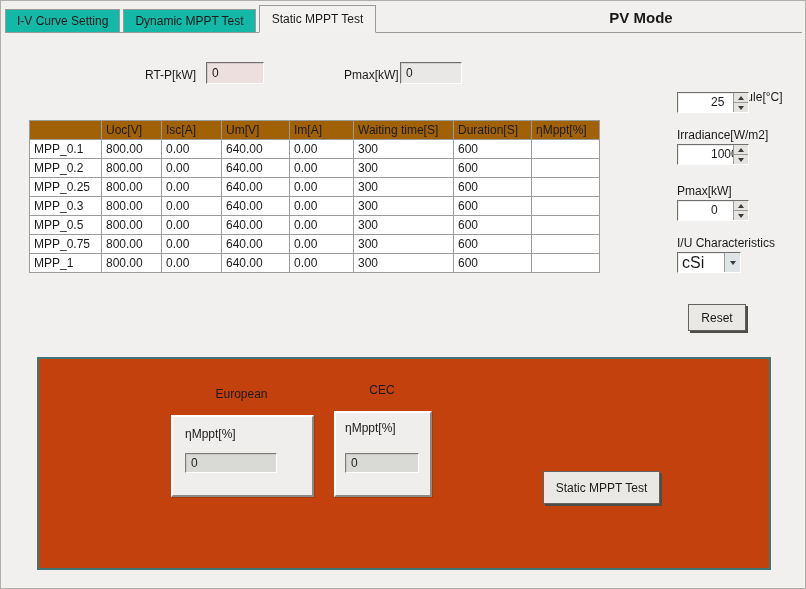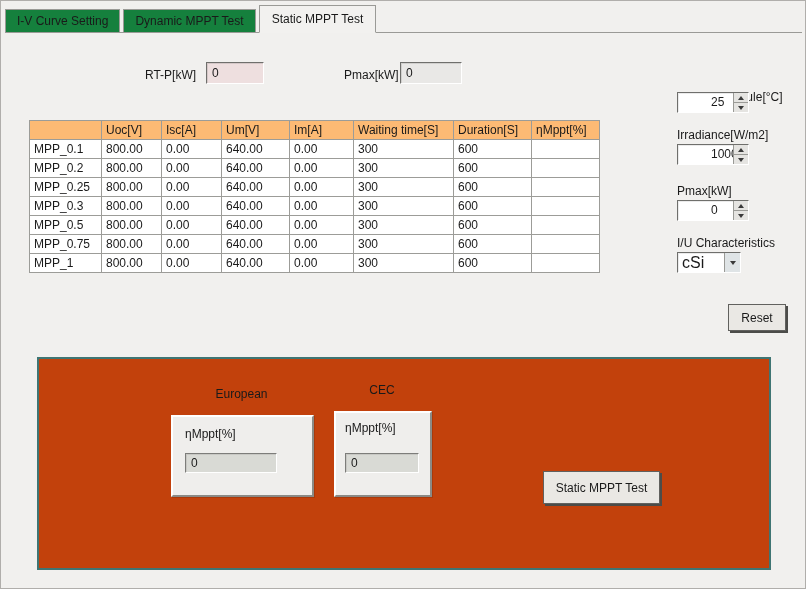--- a/index.html
+++ b/index.html
@@ -6,21 +6,21 @@
   *{box-sizing:border-box;}
   .window{
     position:relative;width:806px;height:589px;
     background:#f1f0ee;border:1px solid #b0aeab;
     font-family:"Liberation Sans", sans-serif;color:#1a1a1a;
     overflow:hidden;
   }
   
   .tabbar{position:absolute;left:4px;top:6px;width:797px;height:26px;
     border-bottom:1px solid #9a9a96;display:flex;align-items:flex-end;}
-  .tab{border:1px solid #9a9a96;border-bottom:none;background:#15803d;
+  .tab{border:1px solid #9a9a96;border-bottom:none;background:#14b8a6;
     font-size:12px;padding:4px 11px 4px;margin-right:3px;cursor:default;white-space:nowrap;}
   .tab.active{background:#f2f1ef;padding:6px 12px 6px;margin-bottom:-1px;
     border-bottom:1px solid #f2f1ef;}
   .pv-title{position:absolute;left:555px;top:8px;width:170px;text-align:center;
     font-size:15px;font-weight:bold;}
   
   .lbl{position:absolute;font-size:12px;white-space:nowrap;}
   
   .indbox{position:absolute;height:22px;border:1px solid;
     border-color:#6f6f6c #ffffff #ffffff #6f6f6c;background:#e9e8e6;
@@ -47,21 +47,21 @@
     border-left:1px solid #9a9a96;display:flex;align-items:center;justify-content:center;cursor:default;}
   
   .btn{position:absolute;background:#eae8e4;border:1px solid #61615e;
     box-shadow:2px 2px 0 #4c4c49;font-size:12px;display:flex;align-items:center;
     justify-content:center;cursor:default;white-space:nowrap;}
   
   table.mpp{position:absolute;left:28px;top:119px;border-collapse:collapse;
     table-layout:fixed;width:570px;background:#ffffff;font-size:12px;}
   table.mpp th,table.mpp td{border:1px solid #9c9c98;padding:2px 4px;
     font-weight:normal;text-align:left;overflow:hidden;white-space:nowrap;}
-  table.mpp th{background:#fdba74;height:16px;}
+  table.mpp th{background:#a16207;height:16px;}
   table.mpp td{height:19px;background:#ffffff;}
   table.mpp td.rowlabel{background:#ffffff;}
   table.mpp th:nth-child(1){width:72px;}
   table.mpp th:nth-child(2){width:60px;}
   table.mpp th:nth-child(3){width:60px;}
   table.mpp th:nth-child(4){width:68px;}
   table.mpp th:nth-child(5){width:64px;}
   table.mpp th:nth-child(6){width:100px;}
   table.mpp th:nth-child(7){width:78px;}
   table.mpp th:nth-child(8){width:68px;}
@@ -79,20 +79,21 @@
 </head>
 <body>
 
 <div class="window">
 
   <div class="tabbar">
     <div class="tab">I-V Curve Setting</div>
     <div class="tab">Dynamic MPPT Test</div>
     <div class="tab active">Static MPPT Test</div>
   </div>
+  <div class="pv-title">PV Mode</div>
 
   <div class="lbl" style="left:144px;top:67px;">RT-P[kW]</div>
   <div class="indbox pink" style="left:205px;top:61px;width:58px;">0</div>
 
   <div class="lbl" style="left:343px;top:67px;">Pmax[kW]</div>
   <div class="indbox" style="left:399px;top:61px;width:62px;">0</div>
 
   <table class="mpp">
     <thead>
       <tr>
@@ -220,21 +221,21 @@
   </div>
 
   <div class="lbl" style="left:676px;top:235px;">I/U Characteristics</div>
   <div class="dropdown" style="left:676px;top:251px;width:64px;">
     <div class="val">cSi</div>
     <div class="dropbtn">
         <span class="tri-dn"></span>
       </div>
   </div>
 
-  <div class="btn" style="left:687px;top:303px;width:58px;height:27px;margin-left:40px;">Reset</div>
+  <div class="btn" style="left:687px;top:303px;width:58px;height:27px;">Reset</div>
 
   <div class="panel">
 
     <div class="grouptitle" style="left:130px;top:28px;width:145px;">European</div>
     <div class="groupbox" style="left:132px;top:56px;width:143px;height:82px;">
       <div class="lbl" style="left:12px;top:10px;">ηMppt[%]</div>
       <div class="valbox" style="left:12px;top:36px;width:92px;">0</div>
     </div>
 
     <div class="grouptitle" style="left:294px;top:24px;width:98px;">CEC</div>

